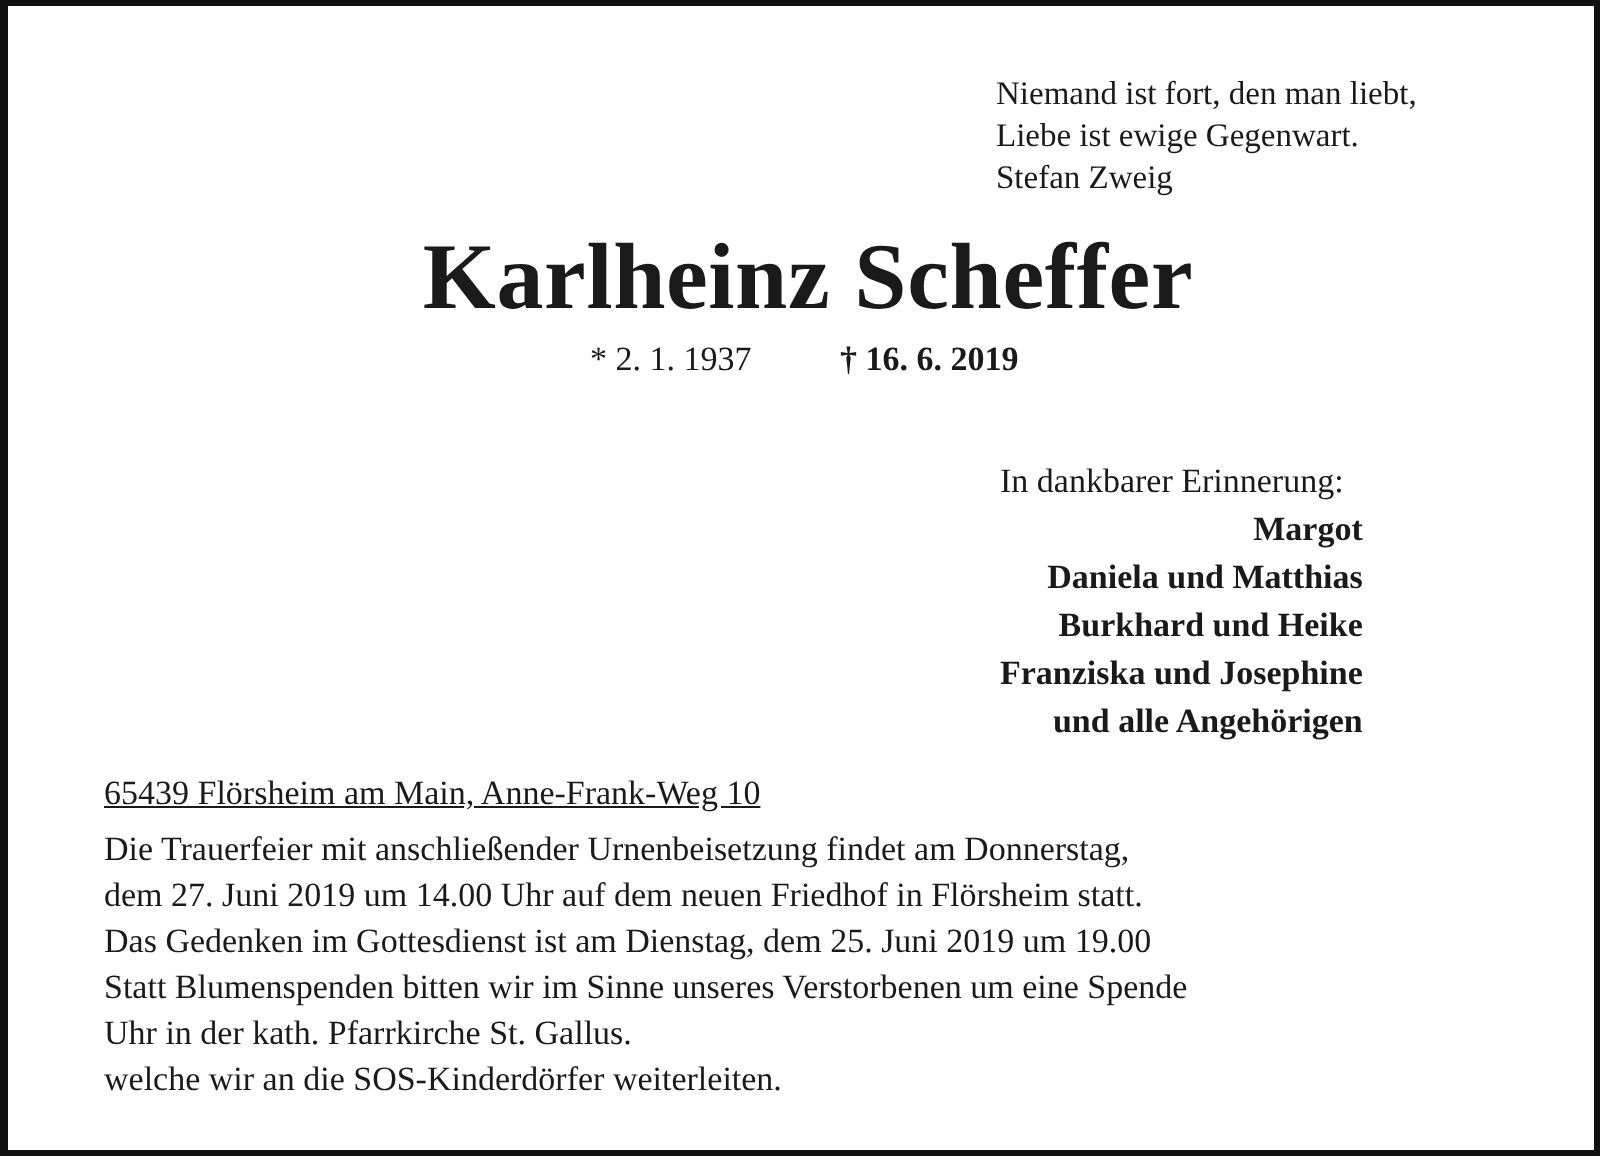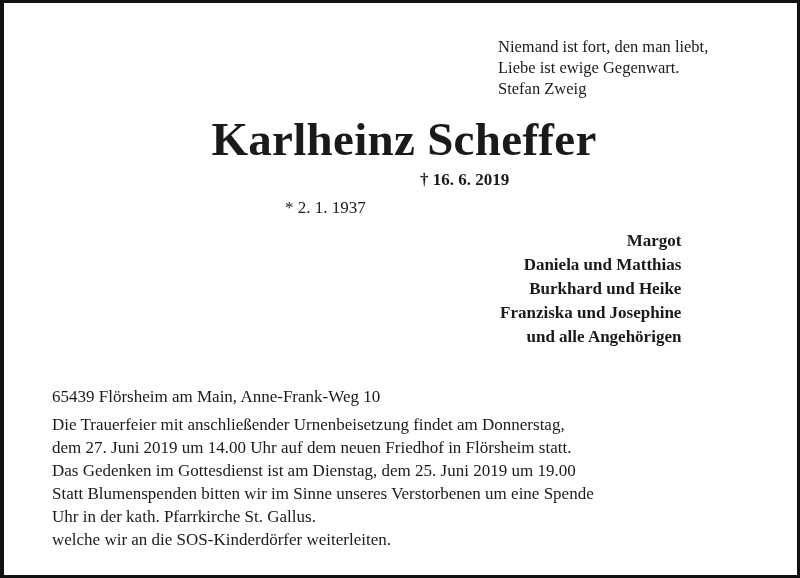--- a/index.html
+++ b/index.html
@@ -56,23 +56,22 @@
     .dates {
       position: absolute;
       top: 166px;
       left: 0;
       width: 800px;
       font-size: 17px;
       line-height: 22px;
     }
     .dates .born {
       position: absolute;
-      left: 281px;
+      left: 291px;
       white-space: nowrap;
-      margin-top: 28px;
     }
     .dates .died {
       position: absolute;
       left: 416px;
       white-space: nowrap;
       font-weight: bold;
     }
     .mourners {
       position: absolute;
       left: 496px;
@@ -87,20 +86,21 @@
       white-space: nowrap;
       text-align: right;
     }
     .address {
       position: absolute;
       left: 48px;
       top: 383px;
       font-size: 17px;
       line-height: 22px;
       white-space: nowrap;
+      text-decoration: underline;
     }
     .body-text {
       position: absolute;
       left: 48px;
       top: 410px;
       font-size: 17px;
       line-height: 23px;
     }
     .body-text .line { display: block; white-space: nowrap; }
   </style>
@@ -116,20 +116,21 @@
   </div>
 
   <div class="name">Karlheinz Scheffer</div>
 
   <div class="dates">
     <span class="born">* 2. 1. 1937</span>
     <span class="died">† 16. 6. 2019</span>
   </div>
 
   <div class="mourners">
+    <span class="intro">In dankbarer Erinnerung:</span>
     <span class="member">Margot</span>
     <span class="member">Daniela und Matthias</span>
     <span class="member">Burkhard und Heike</span>
     <span class="member">Franziska und Josephine</span>
     <span class="member">und alle Angehörigen</span>
   </div>
 
   <div class="address">65439 Flörsheim am Main, Anne-Frank-Weg 10</div>
 
   <div class="body-text">

